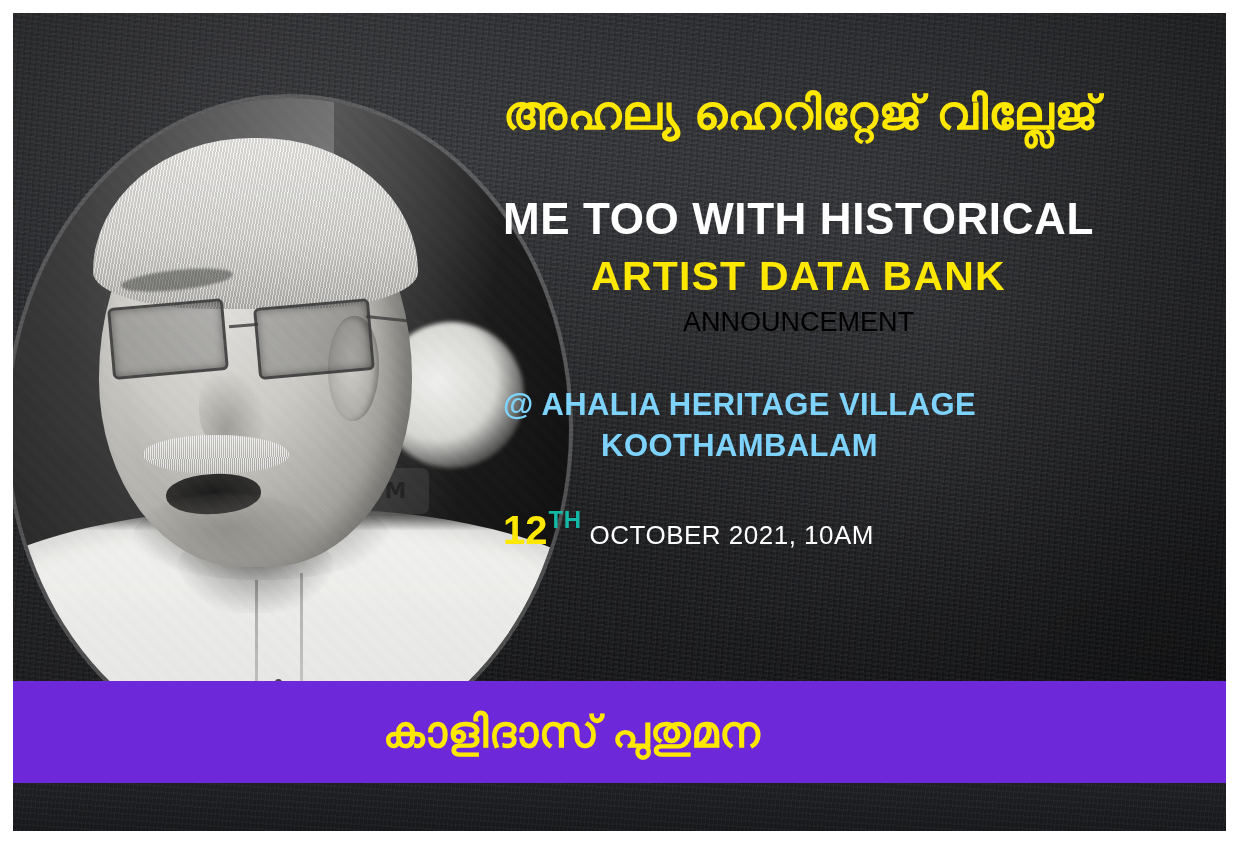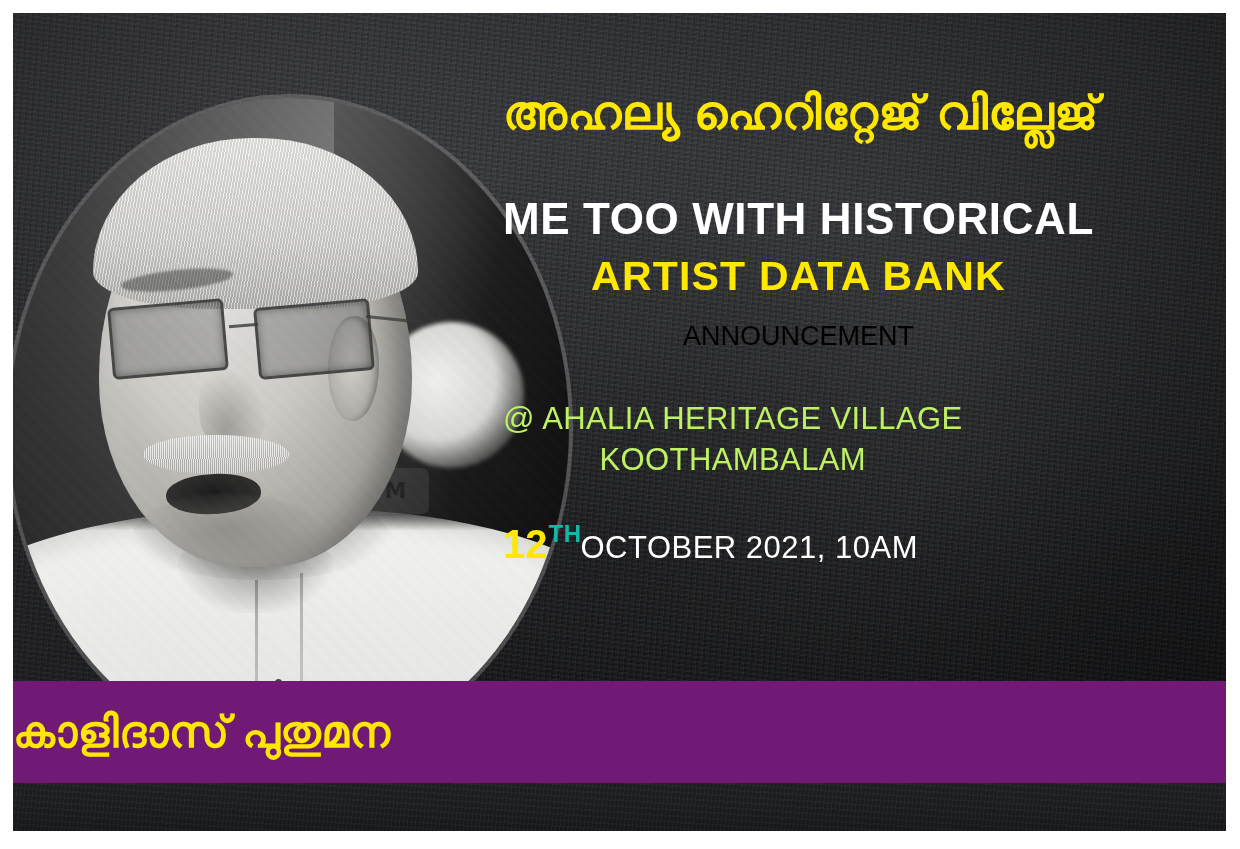--- a/index.html
+++ b/index.html
@@ -260,58 +260,58 @@
     font-weight:600;
     color:#ffffff;
     letter-spacing:.6px;
   }
   #tagline-highlight {
     display:block;
     font-size:41px;
     font-weight:800;
     color:#ffe800;
     letter-spacing:1.2px;
-    margin:6px 0 19px;
+    margin:6px 0 5px;
   }
   #tagline-announcement { display:block; font-size:27px; font-weight:400; }
 
   #venue-block { margin-top:46px; line-height:1.3; }
   .venue-line {
     display:block;
     font-size:31px;
-    font-weight:400;
-    color:#bef264;
+    font-weight:700;
+    color:#7dd3fc;
     letter-spacing:.4px;
   }
 
   #date-block {
     margin-top:42px;
     display:flex; align-items:baseline; justify-content:center;
     white-space:nowrap;
   }
   #date-day {
     font-size:40px; font-weight:800; color:#ffe800; letter-spacing:0;
   }
   #date-ordinal {
     font-size:24px; font-weight:700; color:#14b8a6;
     position:relative; top:-16px; left:1px; letter-spacing:.5px;
   }
   #date-rest {
-    font-size:31px; font-weight:500; color:#ffffff;
-    letter-spacing:.5px;
+    font-size:26px; font-weight:500; color:#ffffff;
+    margin-left:9px; letter-spacing:.5px;
   }
 
   
   #name-band {
     position:absolute;
     left:0; right:0; top:668px;
     height:102px;
-    background:#701a75;
+    background:#6d28d9;
     z-index:5;
-    display:flex; align-items:center; justify-content:flex-start;
+    display:flex; align-items:center; justify-content:center;
     padding-right:96px;
   }
   #speaker-name {
     font-family:"Liberation Sans", "DejaVu Sans", sans-serif;
     font-size:44px;
     font-weight:700;
     color:#ffe800;
     letter-spacing:.4px;
     white-space:nowrap;
   }

